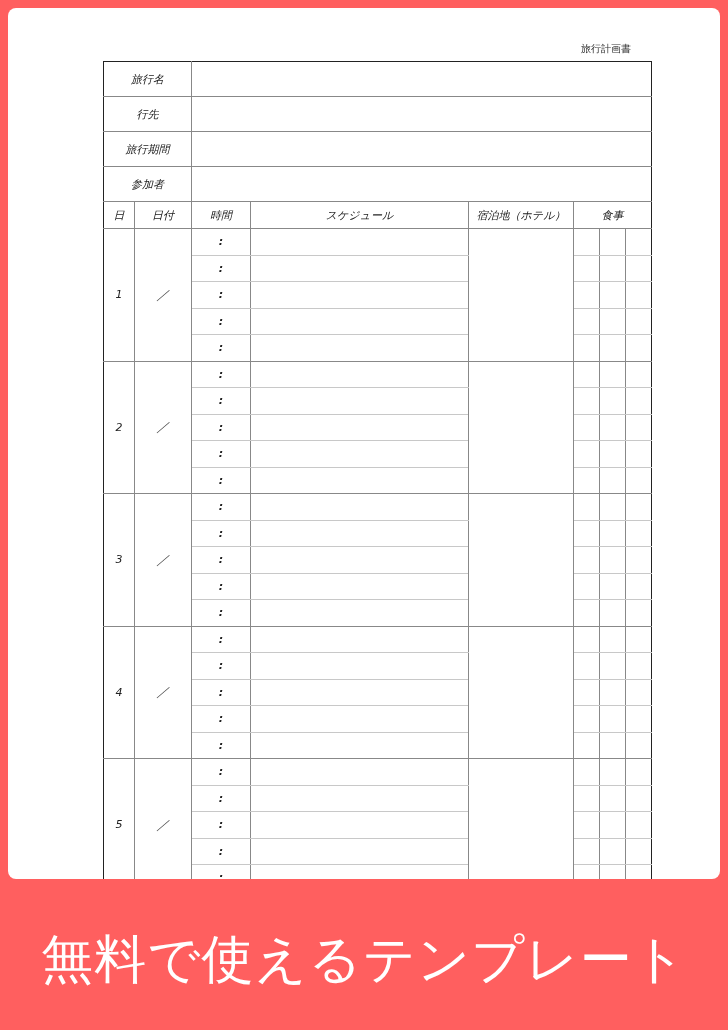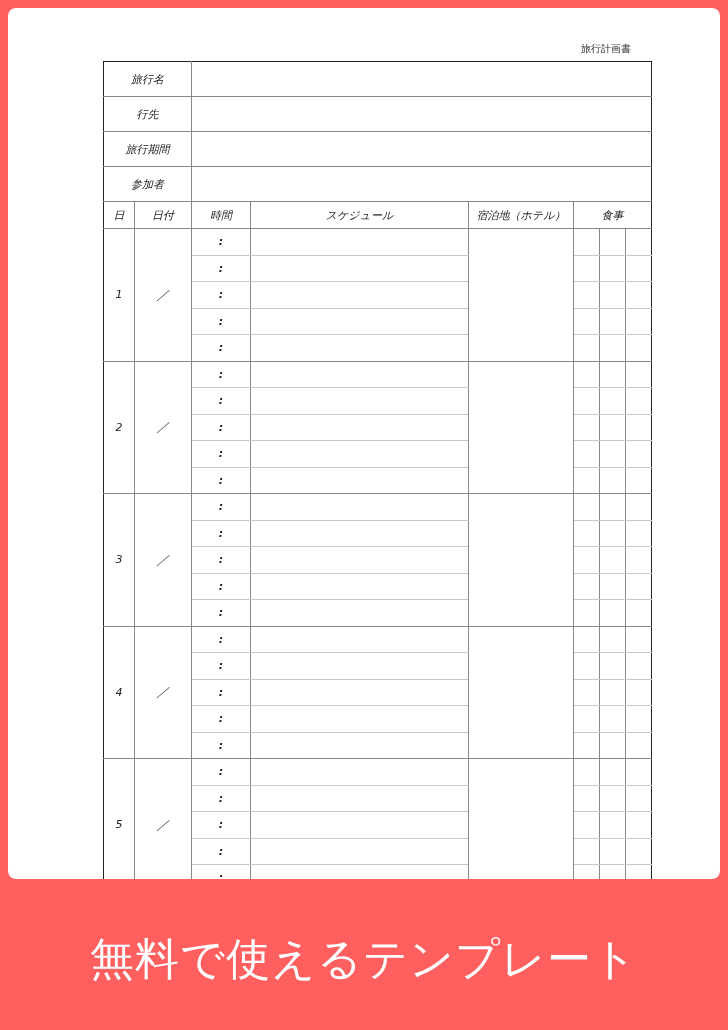--- a/index.html
+++ b/index.html
@@ -34,21 +34,21 @@
     .form td.slot-cell { border-top: 1px solid #c8c8c8; border-bottom: 1px solid #c8c8c8; }
     .form tr.first td.slot-cell { border-top: 1px solid #888; }
     .form tr.last td.slot-cell { border-bottom: 1px solid #888; }
     .colon { font-weight: bold; font-size: 11px; }
     .slash { font-size: 13px; color: #444; }
     .banner {
       position: absolute; left: 0; top: 879px; width: 728px; height: 151px;
       display: flex; align-items: center; justify-content: center;
     }
     .banner span {
-      color: #ffffff; font-size: 44px; letter-spacing: 1px;
+      color: #ffffff; font-size: 52px; letter-spacing: 1px;
       font-family: Liberation Sans, sans-serif; margin-top: 10px;
     }
   </style>
 </head>
 <body>
 
 <div class="paper">
   <div class="doc-title">旅行計画書</div>
 
   <table class="form">

